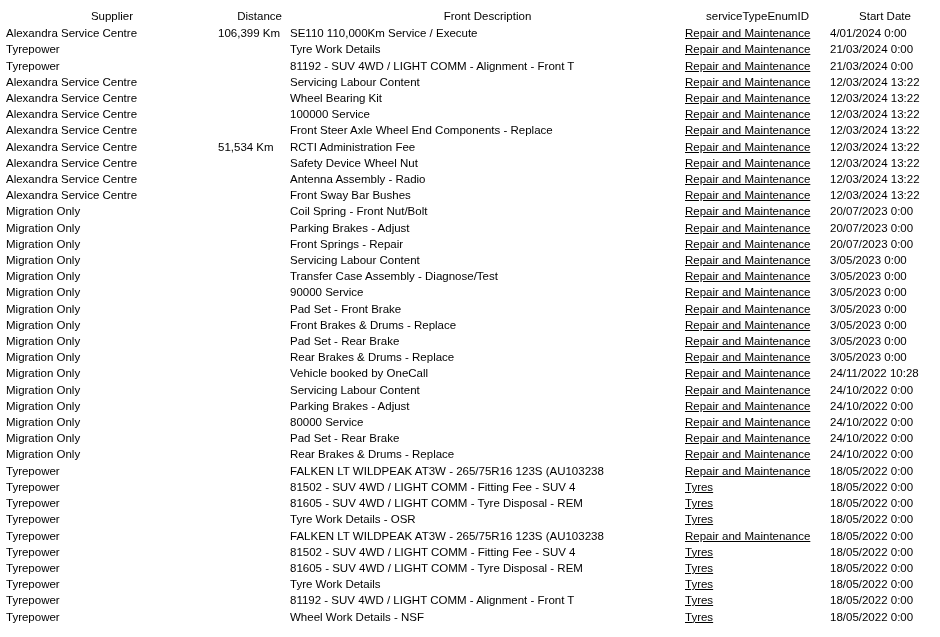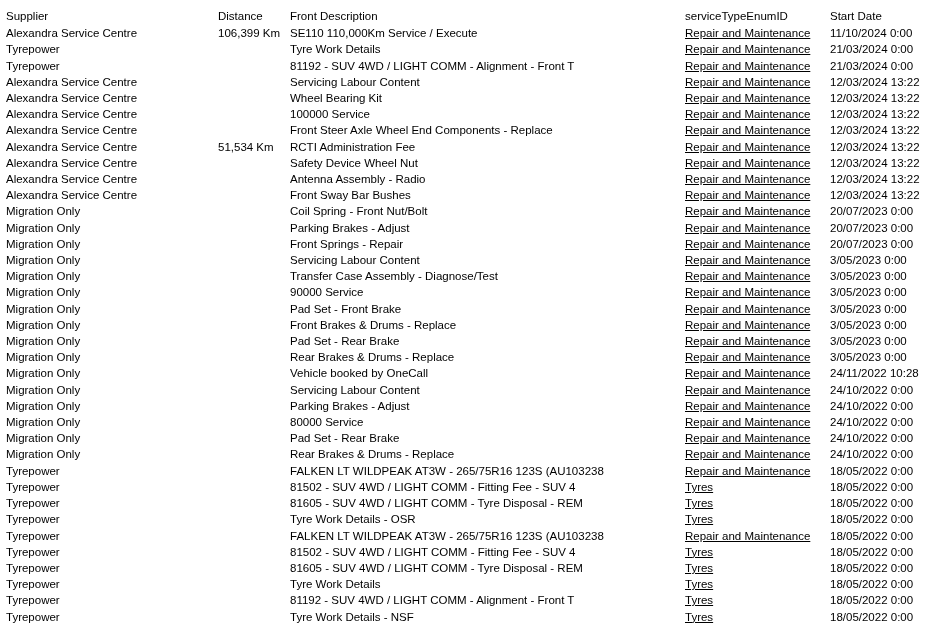--- a/index.html
+++ b/index.html
@@ -24,28 +24,28 @@
     table-layout: fixed;
     font-size: 11.5px;
     line-height: 16.2px;
   }
   table.data-table col.c-supplier  { width: 212px; }
   table.data-table col.c-distance  { width: 72px;  }
   table.data-table col.c-desc      { width: 395px; }
   table.data-table col.c-service    { width: 145px; }
   table.data-table col.c-start      { width: 110px; }
   table.data-table thead th {
-    text-align: left;
+    text-align: center;
     font-weight: normal;
     padding: 0 0 1px 0;
     white-space: nowrap;
     vertical-align: top;
   }
   table.data-table thead th.num {
-    text-align: left;
+    text-align: right;
     padding-right: 8px;
   }
   table.data-table tbody td {
     padding: 0;
     white-space: nowrap;
     overflow: hidden;
     text-overflow: clip;
     vertical-align: top;
   }
   table.data-table tbody td.num {
@@ -76,21 +76,21 @@
         <th>serviceTypeEnumID</th>
         <th>Start Date</th>
       </tr>
     </thead>
     <tbody id="table-body">
         <tr>
           <td>Alexandra Service Centre</td>
           <td class="num">106,399 Km</td>
           <td class="cell-desc">SE110 110,000Km Service / Execute</td>
           <td class="cell-service">Repair and Maintenance</td>
-          <td class="cell-start">11/10/2024 0:00</td>
+          <td class="cell-start">4/01/2024 0:00</td>
         </tr>
         <tr>
           <td>Tyrepower</td>
           <td class="num"></td>
           <td class="cell-desc">Tyre Work Details</td>
           <td class="cell-service">Repair and Maintenance</td>
           <td class="cell-start">21/03/2024 0:00</td>
         </tr>
         <tr>
           <td>Tyrepower</td>
@@ -326,19 +326,19 @@
         <tr>
           <td>Tyrepower</td>
           <td class="num"></td>
           <td class="cell-desc">81192 - SUV 4WD / LIGHT COMM - Alignment - Front T</td>
           <td class="cell-service">Tyres</td>
           <td class="cell-start">18/05/2022 0:00</td>
         </tr>
         <tr>
           <td>Tyrepower</td>
           <td class="num"></td>
-          <td class="cell-desc">Tyre Work Details - NSF</td>
+          <td class="cell-desc">Wheel Work Details - NSF</td>
           <td class="cell-service">Tyres</td>
           <td class="cell-start">18/05/2022 0:00</td>
         </tr>
       </tbody>
   </table>
 </div>
 
 </body></html>

